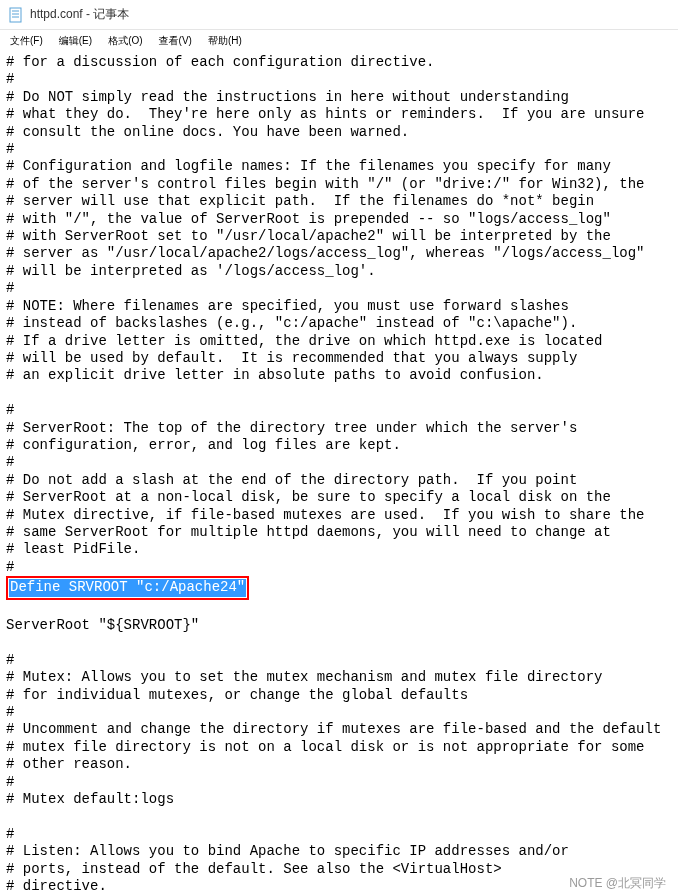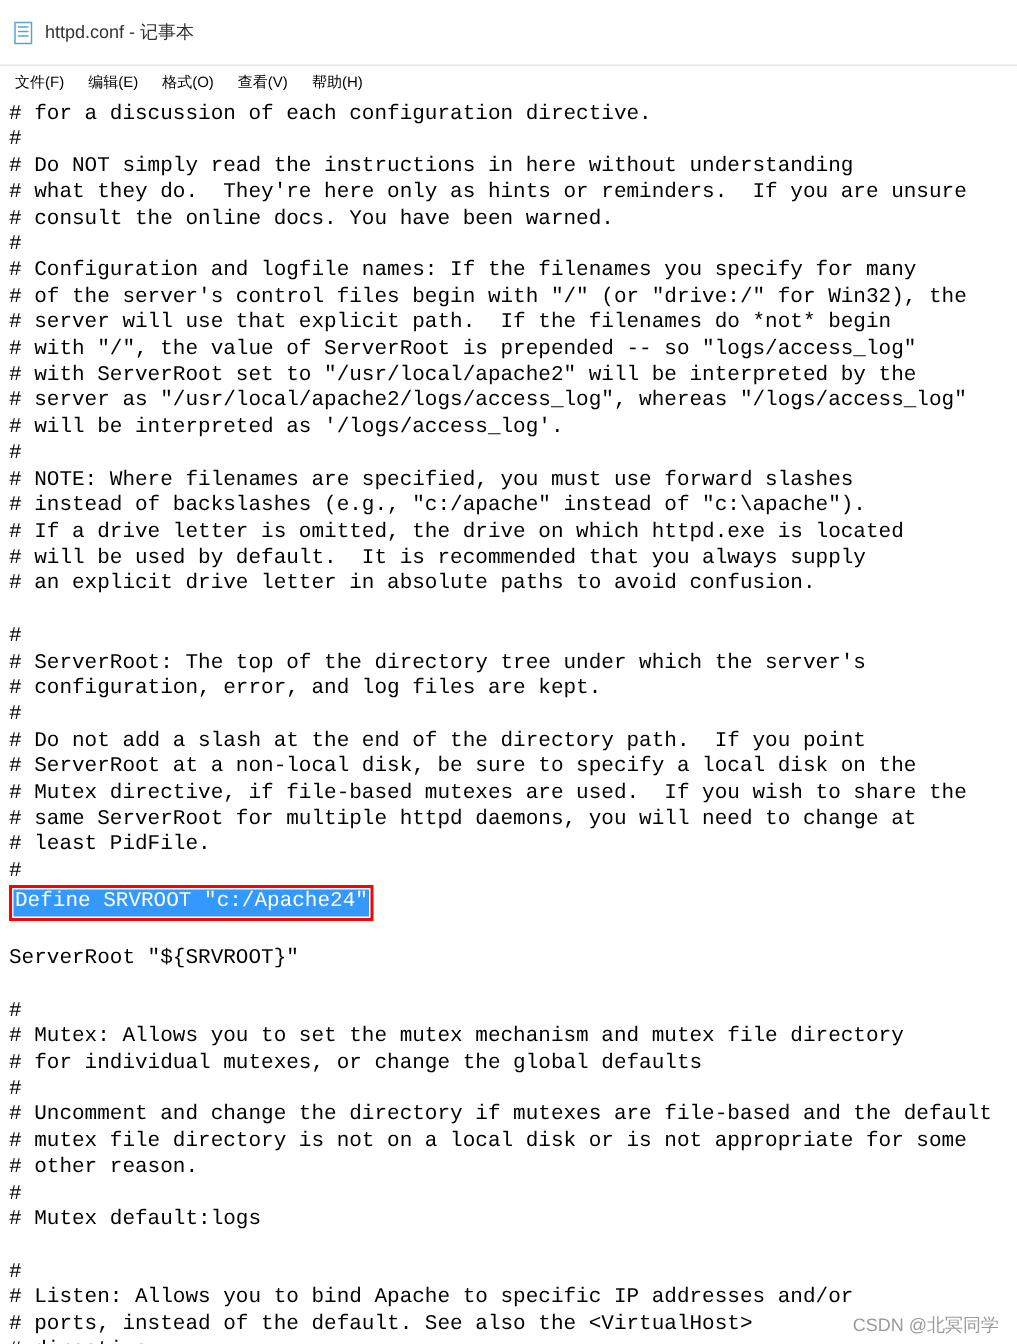--- a/index.html
+++ b/index.html
@@ -6,21 +6,21 @@
     body {
       font-family: "Microsoft YaHei", "SimSun", sans-serif;
       font-size: 12px;
       background: #fff;
       width: 678px;
       height: 896px;
       overflow: hidden;
       position: relative;
     }
     .titlebar {
-      height: 44px;
+      height: 30px;
       background: #fff;
       border-bottom: 1px solid #e5e5e5;
       display: flex;
       align-items: center;
       padding: 0 8px;
       color: #333;
     }
     .titlebar .icon {
       width: 16px;
       height: 16px;
@@ -138,13 +138,13 @@
 
 #
 # Listen: Allows you to bind Apache to specific IP addresses and/or
 # ports, instead of the default. See also the &lt;VirtualHost&gt;
 # directive.
 #
 # Change this to Listen on specific IP addresses as shown below to
 # prevent Apache from glomming onto all bound IP addresses.
 #</span></div>
 
-<div class="watermark">CSDN @北冥同学</div>
+<div class="watermark">NOTE @北冥同学</div>
 
 </body></html>

